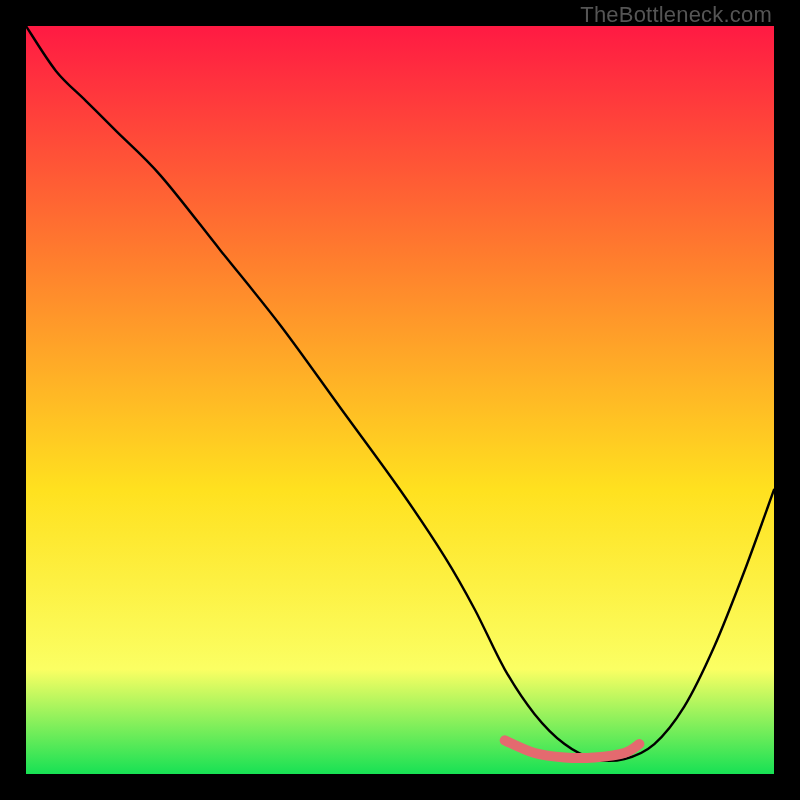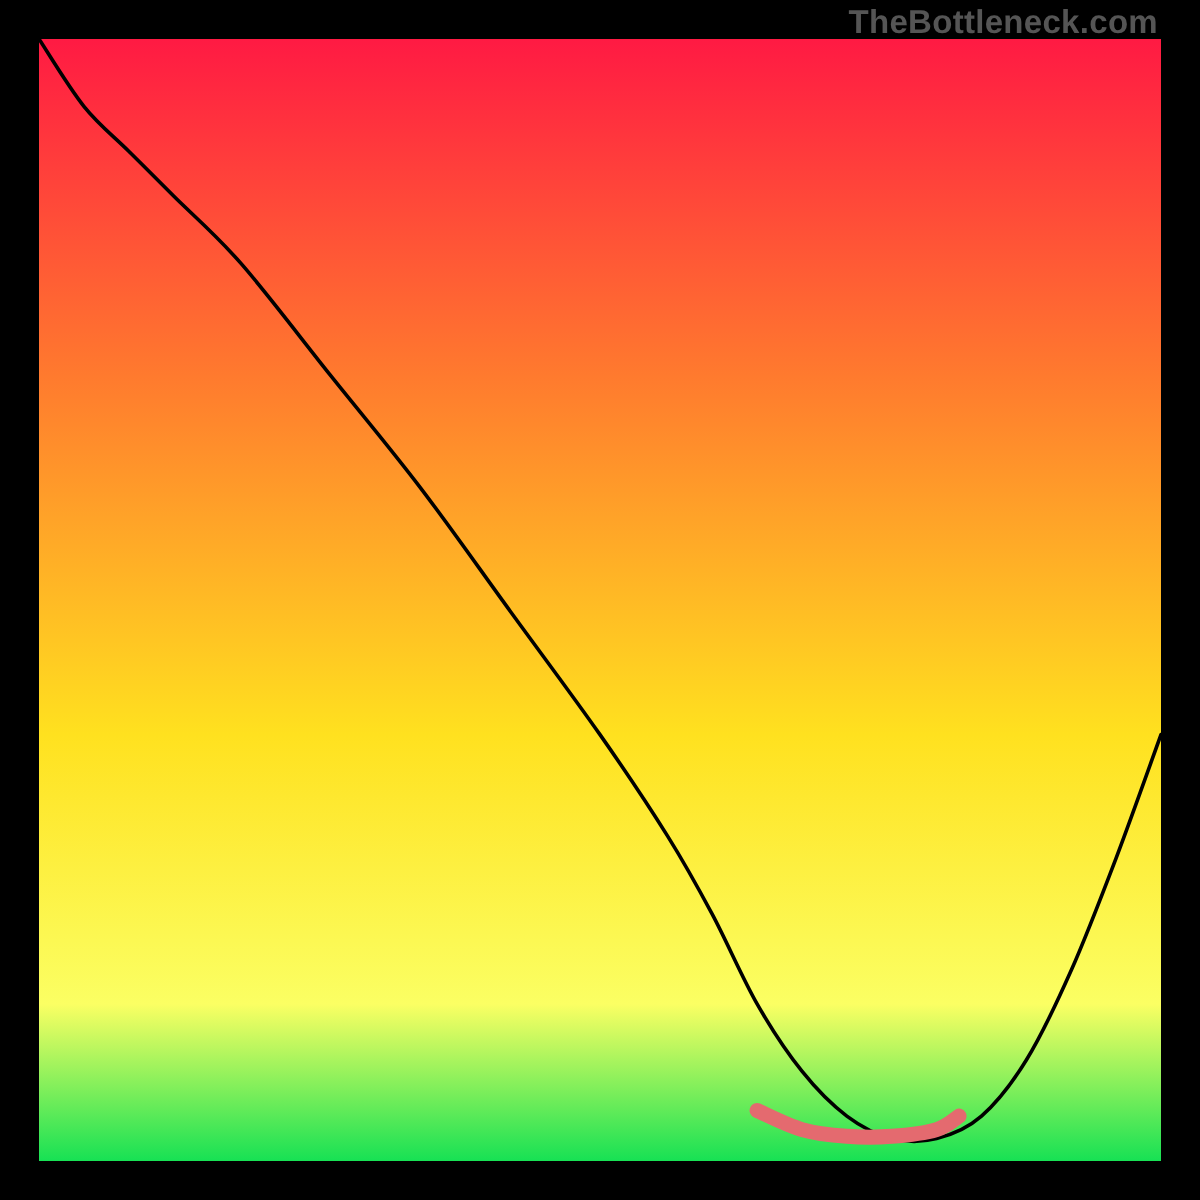--- a/index.html
+++ b/index.html
@@ -25,21 +25,21 @@
     top: 0;
     width: 748px;
     height: 748px;
   }
   .watermark {
     position: absolute;
     top: 2px;
     right: 28px;
     color: #555555;
     font-size: 22px;
-    font-weight: 700;
+    font-weight: 400;
     letter-spacing: 0.2px;
   }
 </style>
 </head>
 <body>
 
 <div class="frame">
   <svg class="plot" viewBox="0 0 748 748" preserveAspectRatio="none">
     <defs>
       <linearGradient id="bg-grad" x1="0" y1="0" x2="0" y2="1">

